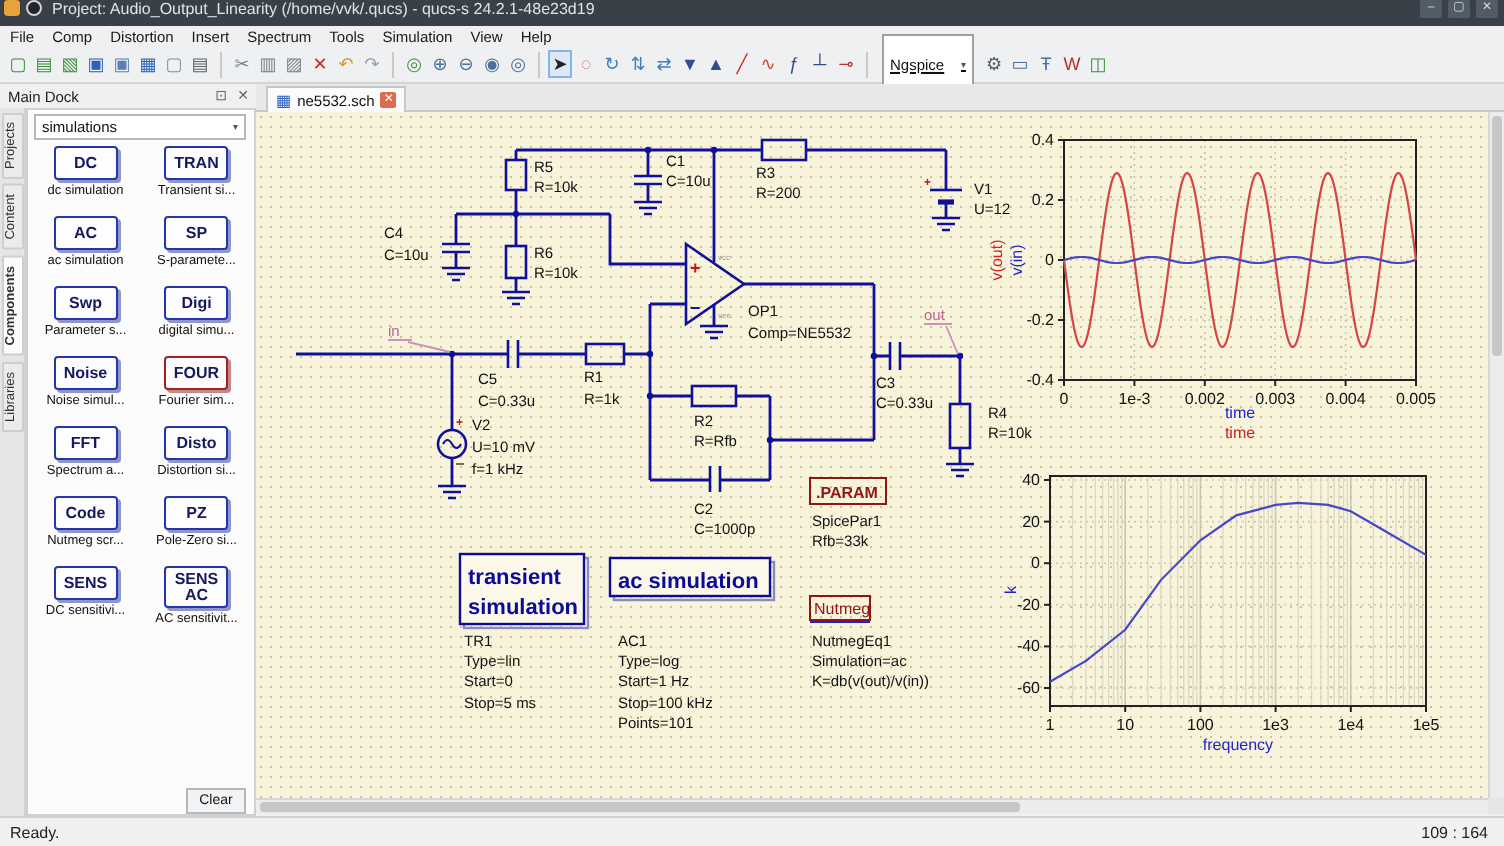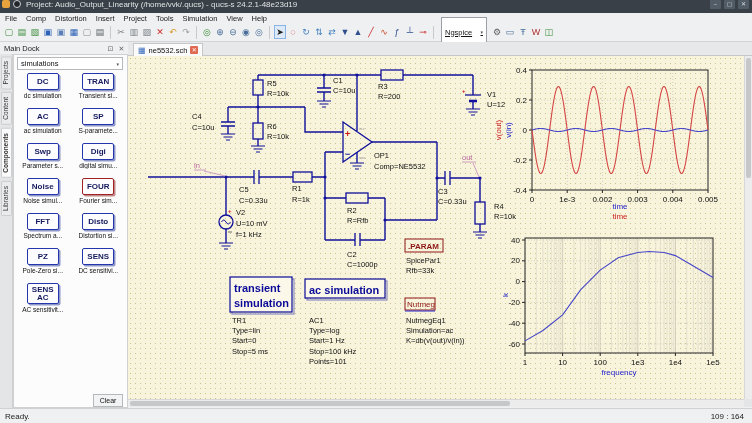--- a/index.html
+++ b/index.html
@@ -110,21 +110,21 @@
     <span class="tb-btn">▢</span>
     <span class="tb-btn">✕</span>
   </div>
 
   <div class="menubar">
 
   <span>File</span>
       <span>Comp</span>
       <span>Distortion</span>
       <span>Insert</span>
-      <span>Project</span>
+      <span>Spectrum</span>
       <span>Tools</span>
       <span>Simulation</span>
       <span>View</span>
       <span>Help</span>
     </div>
 
   <div class="toolbar">
     <span style="display:contents">
       
     <span class="ticon" style="color: rgb(63, 143, 63);">▢</span><span class="ticon" style="color: rgb(63, 143, 63);">▤</span><span class="ticon" style="color: rgb(63, 143, 63);">▧</span><span class="ticon" style="color: rgb(45, 98, 184);">▣</span><span class="ticon" style="color: rgb(90, 127, 184);">▣</span><span class="ticon" style="color: rgb(45, 98, 184);">▦</span><span class="ticon" style="color: rgb(138, 143, 148);">▢</span><span class="ticon" style="color: rgb(90, 96, 102);">▤</span><span class="tsep"></span><span class="ticon" style="color: rgb(122, 128, 134);">✂</span><span class="ticon" style="color: rgb(122, 128, 134);">▥</span><span class="ticon" style="color: rgb(122, 128, 134);">▨</span><span class="ticon" style="color: rgb(204, 43, 43);">✕</span><span class="ticon" style="color: rgb(216, 155, 42);">↶</span><span class="ticon" style="color: rgb(154, 160, 166);">↷</span><span class="tsep"></span><span class="ticon" style="color: rgb(63, 143, 63);">◎</span><span class="ticon" style="color: rgb(74, 111, 154);">⊕</span><span class="ticon" style="color: rgb(74, 111, 154);">⊖</span><span class="ticon" style="color: rgb(74, 111, 154);">◉</span><span class="ticon" style="color: rgb(74, 111, 154);">◎</span><span class="tsep"></span><span class="ticon active" style="color: rgb(34, 34, 34);">➤</span><span class="ticon" style="color: rgb(204, 43, 43);">◌</span><span class="ticon" style="color: rgb(63, 127, 191);">↻</span><span class="ticon" style="color: rgb(63, 127, 191);">⇅</span><span class="ticon" style="color: rgb(63, 127, 191);">⇄</span><span class="ticon" style="color: rgb(47, 79, 143);">▼</span><span class="ticon" style="color: rgb(47, 79, 143);">▲</span><span class="ticon" style="color: rgb(204, 43, 43);">╱</span><span class="ticon" style="color: rgb(204, 75, 43);">∿</span><span class="ticon" style="color: rgb(47, 79, 143);">ƒ</span><span class="ticon" style="color: rgb(47, 79, 143);">┴</span><span class="ticon" style="color: rgb(204, 43, 43);">⊸</span><span class="tsep"></span></span>
@@ -202,20 +202,24 @@
         <div class="comp-item">
           <span class="comp-box">FFT</span>
           <div class="comp-caption">Spectrum a...</div>
         </div>
 
         <div class="comp-item">
           <span class="comp-box">Disto</span>
           <div class="comp-caption">Distortion si...</div>
         </div>
 
+        <div class="comp-item">
+          <span class="comp-box">Code</span>
+          <div class="comp-caption">Nutmeg scr...</div>
+        </div>
 
         <div class="comp-item">
           <span class="comp-box">PZ</span>
           <div class="comp-caption">Pole-Zero si...</div>
         </div>
 
         <div class="comp-item">
           <span class="comp-box">SENS</span>
           <div class="comp-caption">DC sensitivi...</div>
         </div>

